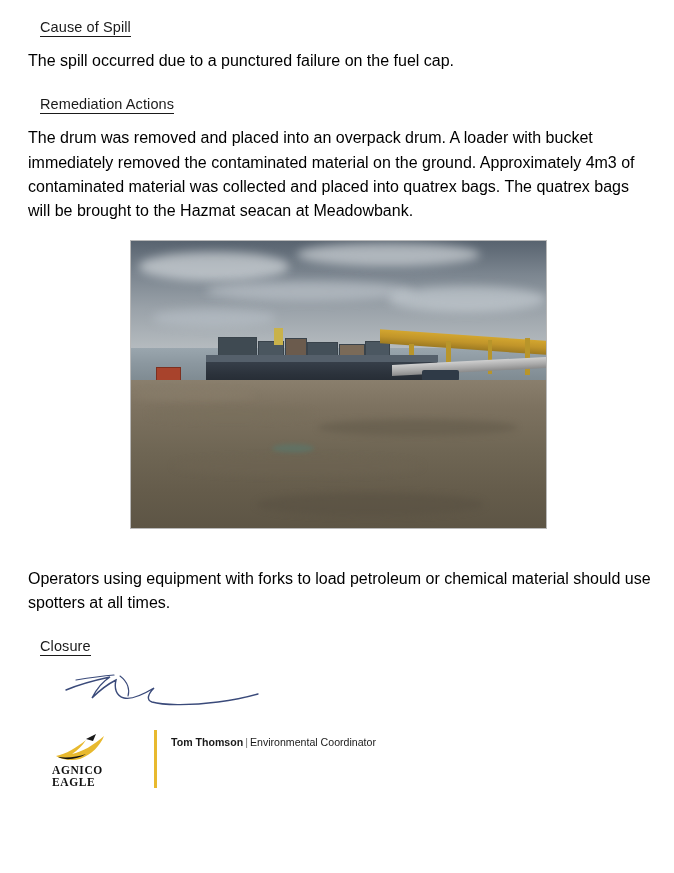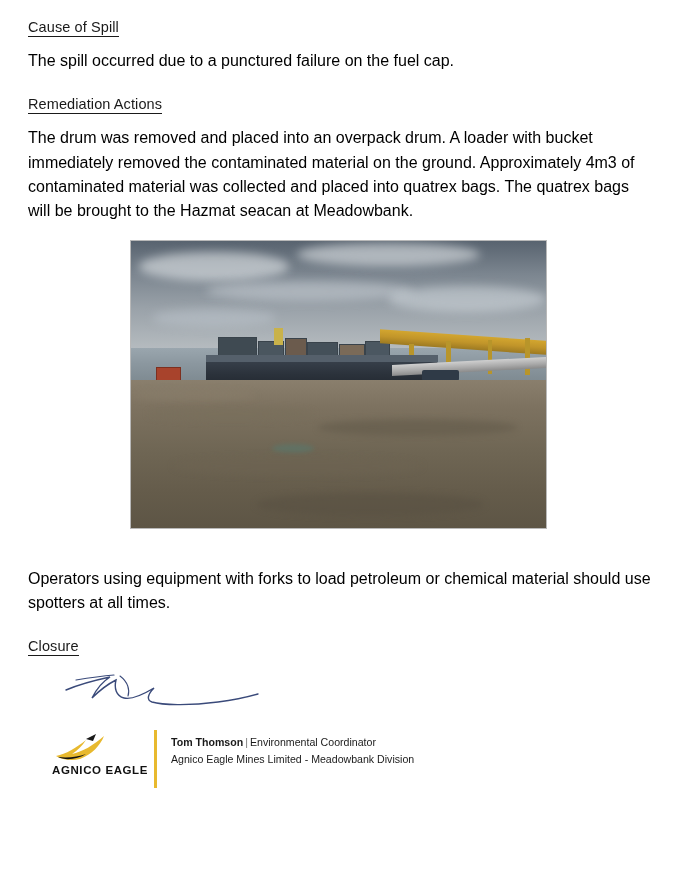--- a/index.html
+++ b/index.html
@@ -26,21 +26,21 @@
     font-size: 14.5px;
     font-weight: 400;
     color: #1a1a1a;
     margin: 0;
     padding: 0 0 1px 0;
     display: inline-block;
     border-bottom: 1px solid #1a1a1a;
     letter-spacing: 0.1px;
   }
   .heading-wrap {
-    margin: 0 0 12px 0;
+    margin: 0 0 12px 12px;
   }
   .para {
     font-size: 16px;
     line-height: 1.52;
     color: #000000;
     margin: 0 0 16px 0;
     max-width: 625px;
     text-align: left;
   }
   .spacer-lg { height: 24px; }
@@ -183,20 +183,21 @@
 
   
   .footer {
     display: flex;
     align-items: flex-start;
     margin: 16px 0 0 24px;
   }
   .logo-col {
     width: 96px;
     padding-top: 2px;
+    font-family: Liberation Serif, serif;
   }
   .logo-bird {
     width: 72px;
     height: 30px;
     position: relative;
   }
   .logo-name {
     font-size: 11.5px;
     font-weight: 700;
     letter-spacing: 0.6px;
@@ -306,17 +307,16 @@
           <path d="M6 25 C 16 26, 26 25, 34 22 C 26 27, 14 29, 6 25 Z" fill="#111111"></path>
         </svg>
       </div>
       <div class="logo-name">AGNICO EAGLE</div>
     </div>
     <div class="divider"></div>
     <div class="contact">
       <div class="line1">
         <span class="name">Tom Thomson</span><span class="sep">|</span><span class="role">Environmental Coordinator</span>
       </div>
-      <div class="line3">Agnico Eagle Mines Limited - Meadowbank Division</div>
     </div>
   </div>
 
 </div>
 
 </body></html>

